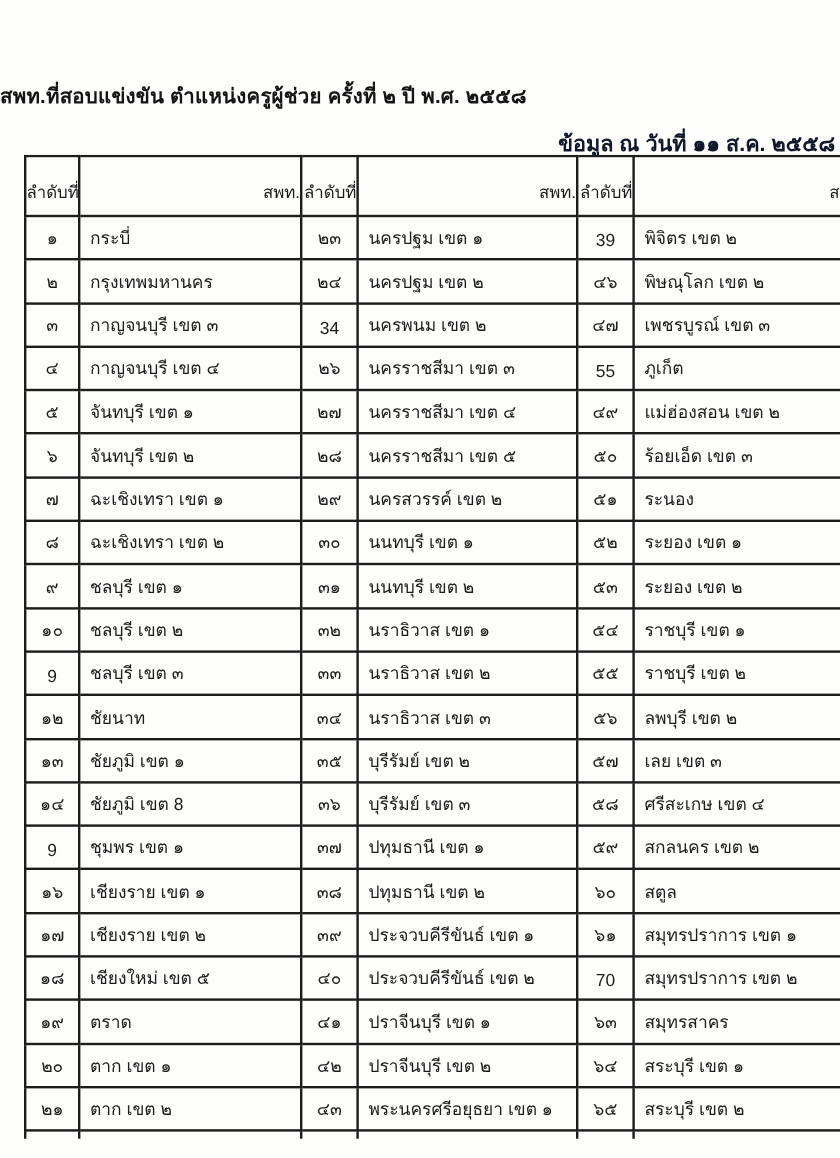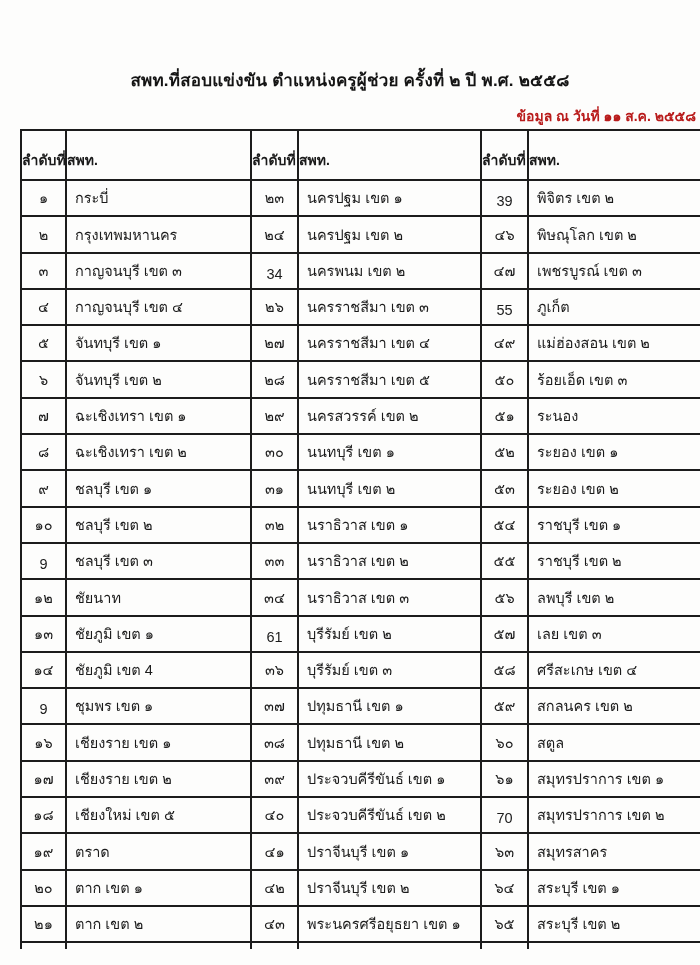--- a/index.html
+++ b/index.html
@@ -14,33 +14,33 @@
     overflow: hidden;
     font-family: "Liberation Sans", "DejaVu Sans", sans-serif;
     color: #1b1b1b;
     -webkit-font-smoothing: antialiased;
   }
   .doc-title {
     position: absolute;
     top: 66px;
     left: 0;
     width: 100%;
-    text-align: center;
+    text-align: left;
     font-size: 17px;
     font-weight: bold;
     letter-spacing: 0.2px;
     color: #141414;
   }
   .doc-subtitle {
     position: absolute;
     top: 105px;
     right: 4px;
-    font-size: 14px;
+    font-size: 18px;
     font-weight: 600;
-    color: #b91c1c;
+    color: #0f172a;
   }
   .table-wrap {
     position: absolute;
     top: 129px;
     left: 20px;
     width: 680px;      
     height: 820px;
     overflow: hidden;
   }
   table.area-table {
@@ -52,22 +52,22 @@
   .area-table td {
     border: 2px solid #1c1c1c;
     vertical-align: bottom;
     font-size: 14.5px;
     padding: 0 0 6px 0;
     overflow: hidden;
     white-space: nowrap;
   }
   .area-table thead th {
     height: 40px;
-    font-weight: bold;
-    text-align: left;
+    font-weight: normal;
+    text-align: right;
     font-size: 14px;
     padding-bottom: 8px;
   }
   .area-table tbody td {
     height: 28.3px;
   }
   .area-table td.num {
     text-align: center;
   }
   .area-table td.name {
@@ -202,28 +202,28 @@
           <td class="num">๑๒</td>
           <td class="name">ชัยนาท</td>
           <td class="num">๓๔</td>
           <td class="name">นราธิวาส เขต ๓</td>
           <td class="num">๕๖</td>
           <td class="name">ลพบุรี เขต ๒</td>
         </tr>
         <tr>
           <td class="num">๑๓</td>
           <td class="name">ชัยภูมิ เขต ๑</td>
-          <td class="num">61</td>
+          <td class="num">๓๕</td>
           <td class="name">บุรีรัมย์ เขต ๒</td>
           <td class="num">๕๗</td>
           <td class="name">เลย เขต ๓</td>
         </tr>
         <tr>
           <td class="num">๑๔</td>
-          <td class="name">ชัยภูมิ เขต 4</td>
+          <td class="name">ชัยภูมิ เขต 8</td>
           <td class="num">๓๖</td>
           <td class="name">บุรีรัมย์ เขต ๓</td>
           <td class="num">๕๘</td>
           <td class="name">ศรีสะเกษ เขต ๔</td>
         </tr>
         <tr>
           <td class="num">9</td>
           <td class="name">ชุมพร เขต ๑</td>
           <td class="num">๓๗</td>
           <td class="name">ปทุมธานี เขต ๑</td>

